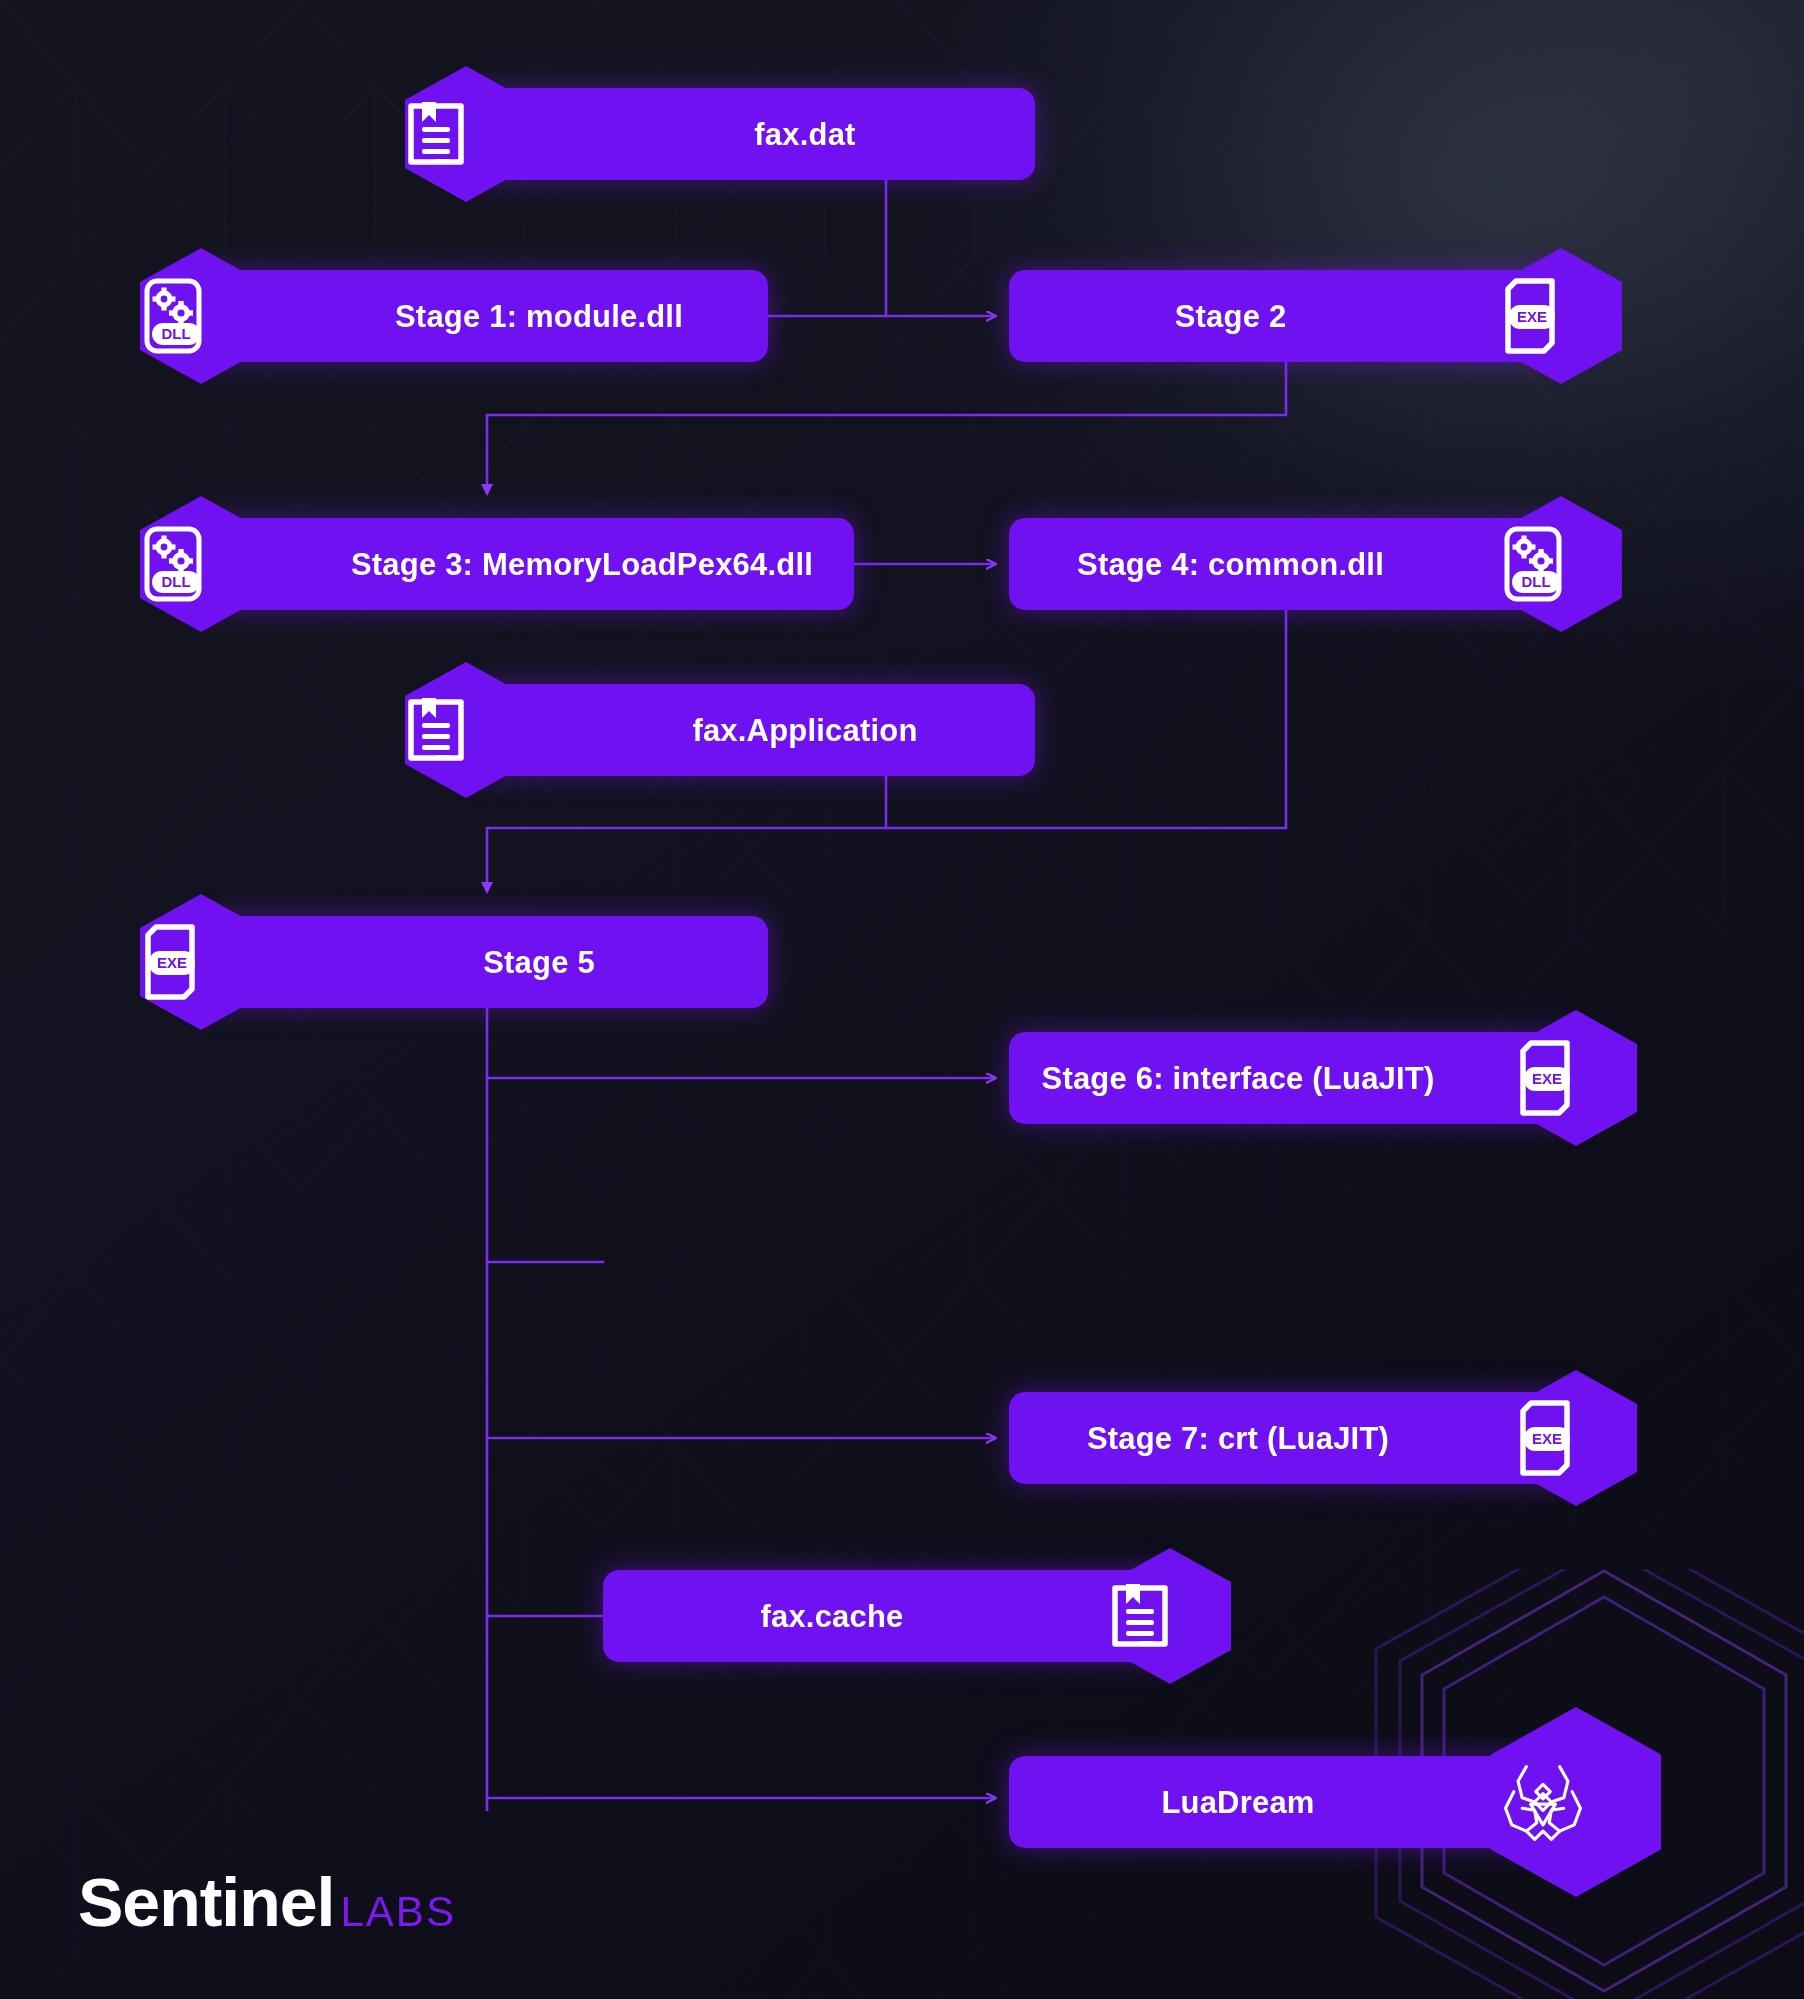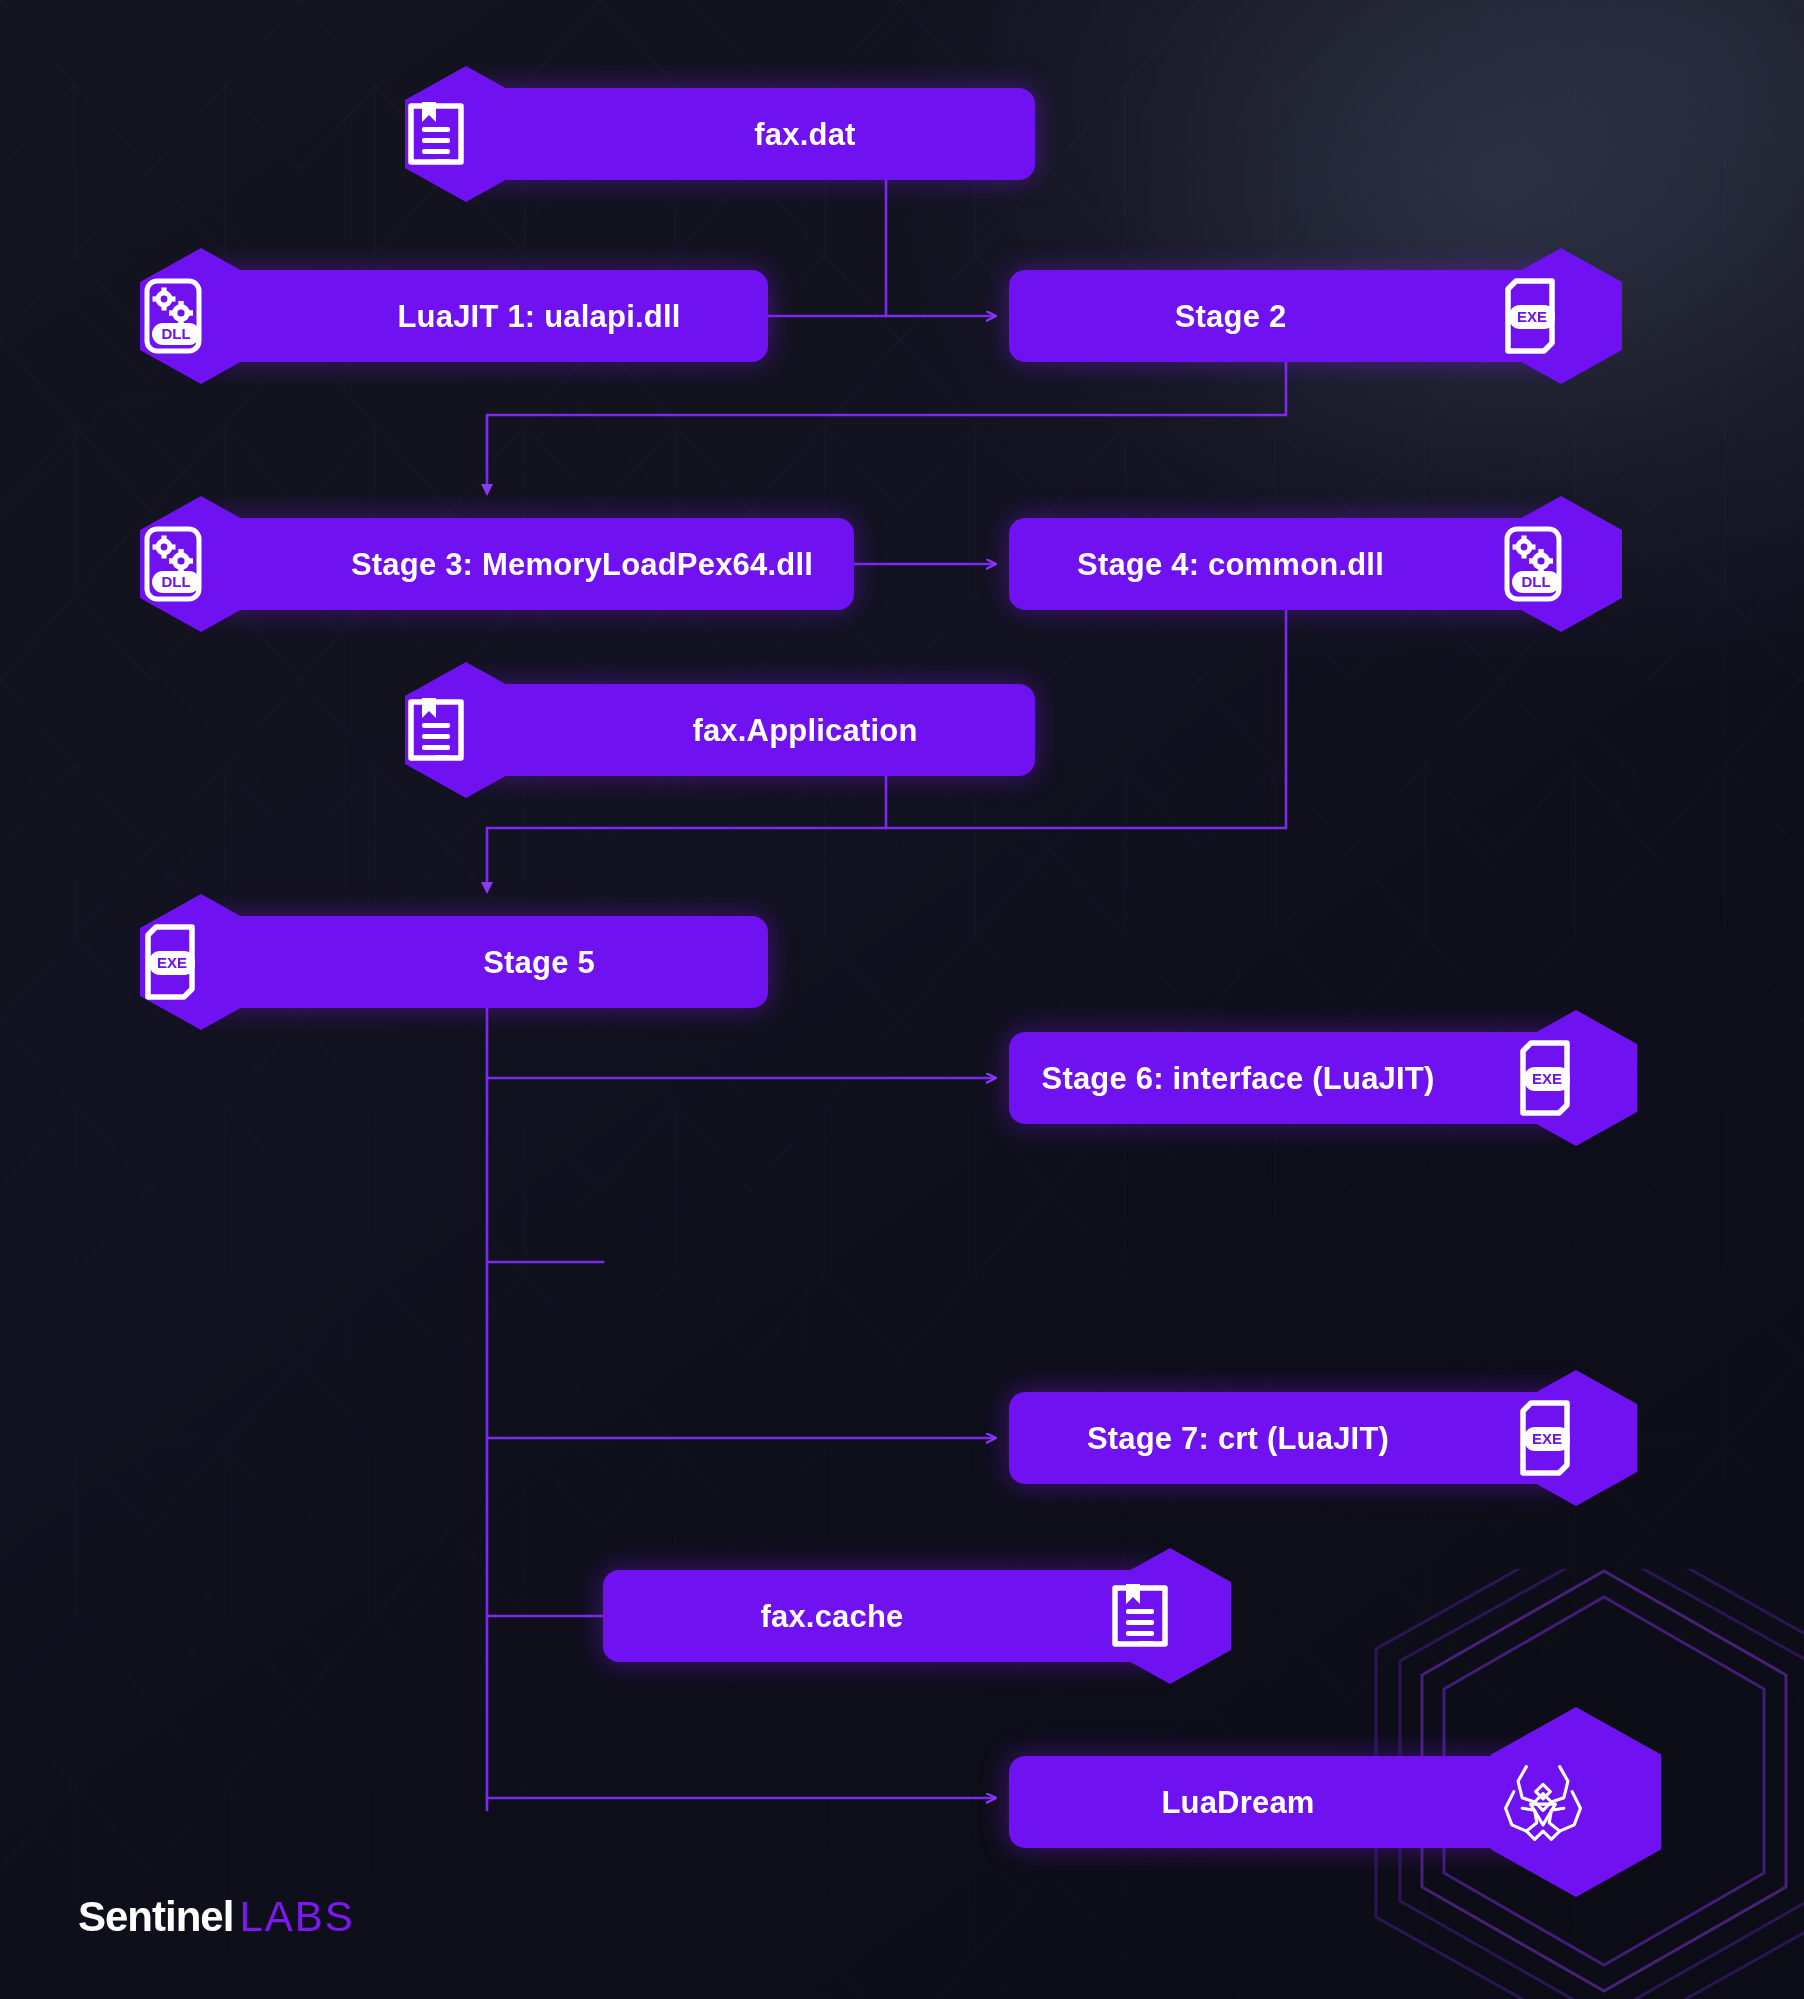--- a/index.html
+++ b/index.html
@@ -64,21 +64,21 @@
   .center-text{justify-content:center;width:100%;display:flex;}
 
   
   .logo{
     position:absolute;
     left:78px;bottom:58px;
     display:flex;align-items:baseline;
     user-select:none;
   }
   .logo .sent{
-    color:#ffffff;font-size:42px;font-weight:700;letter-spacing:-1px;
+    color:#ffffff;font-size:68px;font-weight:700;letter-spacing:-1px;
     font-family:"Liberation Sans",sans-serif;
   }
   .logo .labs{
     color:#7c18f0;font-size:42px;font-weight:300;letter-spacing:2px;margin-left:6px;
     font-family:"Liberation Sans",sans-serif;
   }
 
   
   .rings{position:absolute;right:-40px;bottom:-50px;width:480px;height:480px;pointer-events:none;}
   .rings svg{width:100%;height:100%;display:block;}
@@ -200,21 +200,21 @@
           <rect x="38.3" y="24" width="5.4" height="5"></rect>
             <rect x="38.3" y="43" width="5.4" height="5"></rect>
           <rect x="29" y="33.3" width="5" height="5.4"></rect>
             <rect x="48" y="33.3" width="5" height="5.4"></rect>
         </g>
         <rect x="12" y="46" width="48" height="22" rx="11" fill="#fff"></rect>
         <text x="36" y="62" font-family="Liberation Sans, sans-serif" font-size="15" font-weight="700" fill="#6f11f0" text-anchor="middle">DLL</text>
       </svg>
     </div>
     <div class="center-text">
-        <span class="label">LuaJIT 1: ualapi.dll</span>
+        <span class="label">Stage 1: module.dll</span>
       </div>
   </div>
 
   <div class="node icon-right" style="left:1009px;top:270px;width:553px;">
     <div class="hex right">
       <svg width="60" height="78" viewBox="0 0 60 78">
         <path d="M8 12 L16 4 H52 V66 L44 74 H8 Z" fill="none" stroke="#fff" stroke-width="5.5" stroke-linejoin="round"></path>
         <rect x="9" y="28" width="46" height="24" rx="11" fill="#fff"></rect>
         <text x="32" y="45" font-family="Liberation Sans, sans-serif" font-size="15" font-weight="700" fill="#6f11f0" text-anchor="middle">EXE</text>
       </svg>

